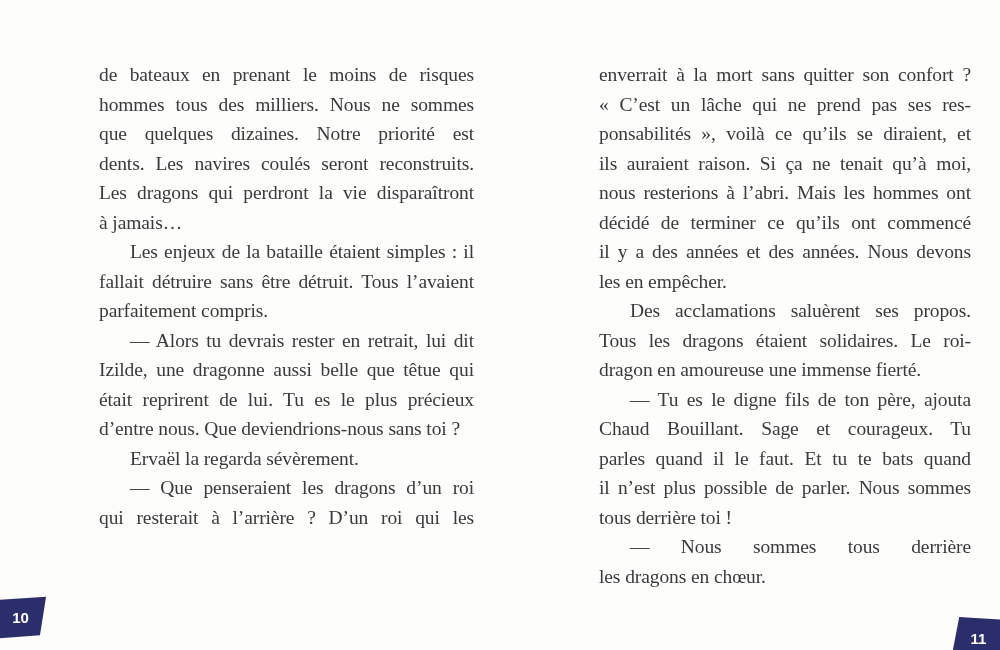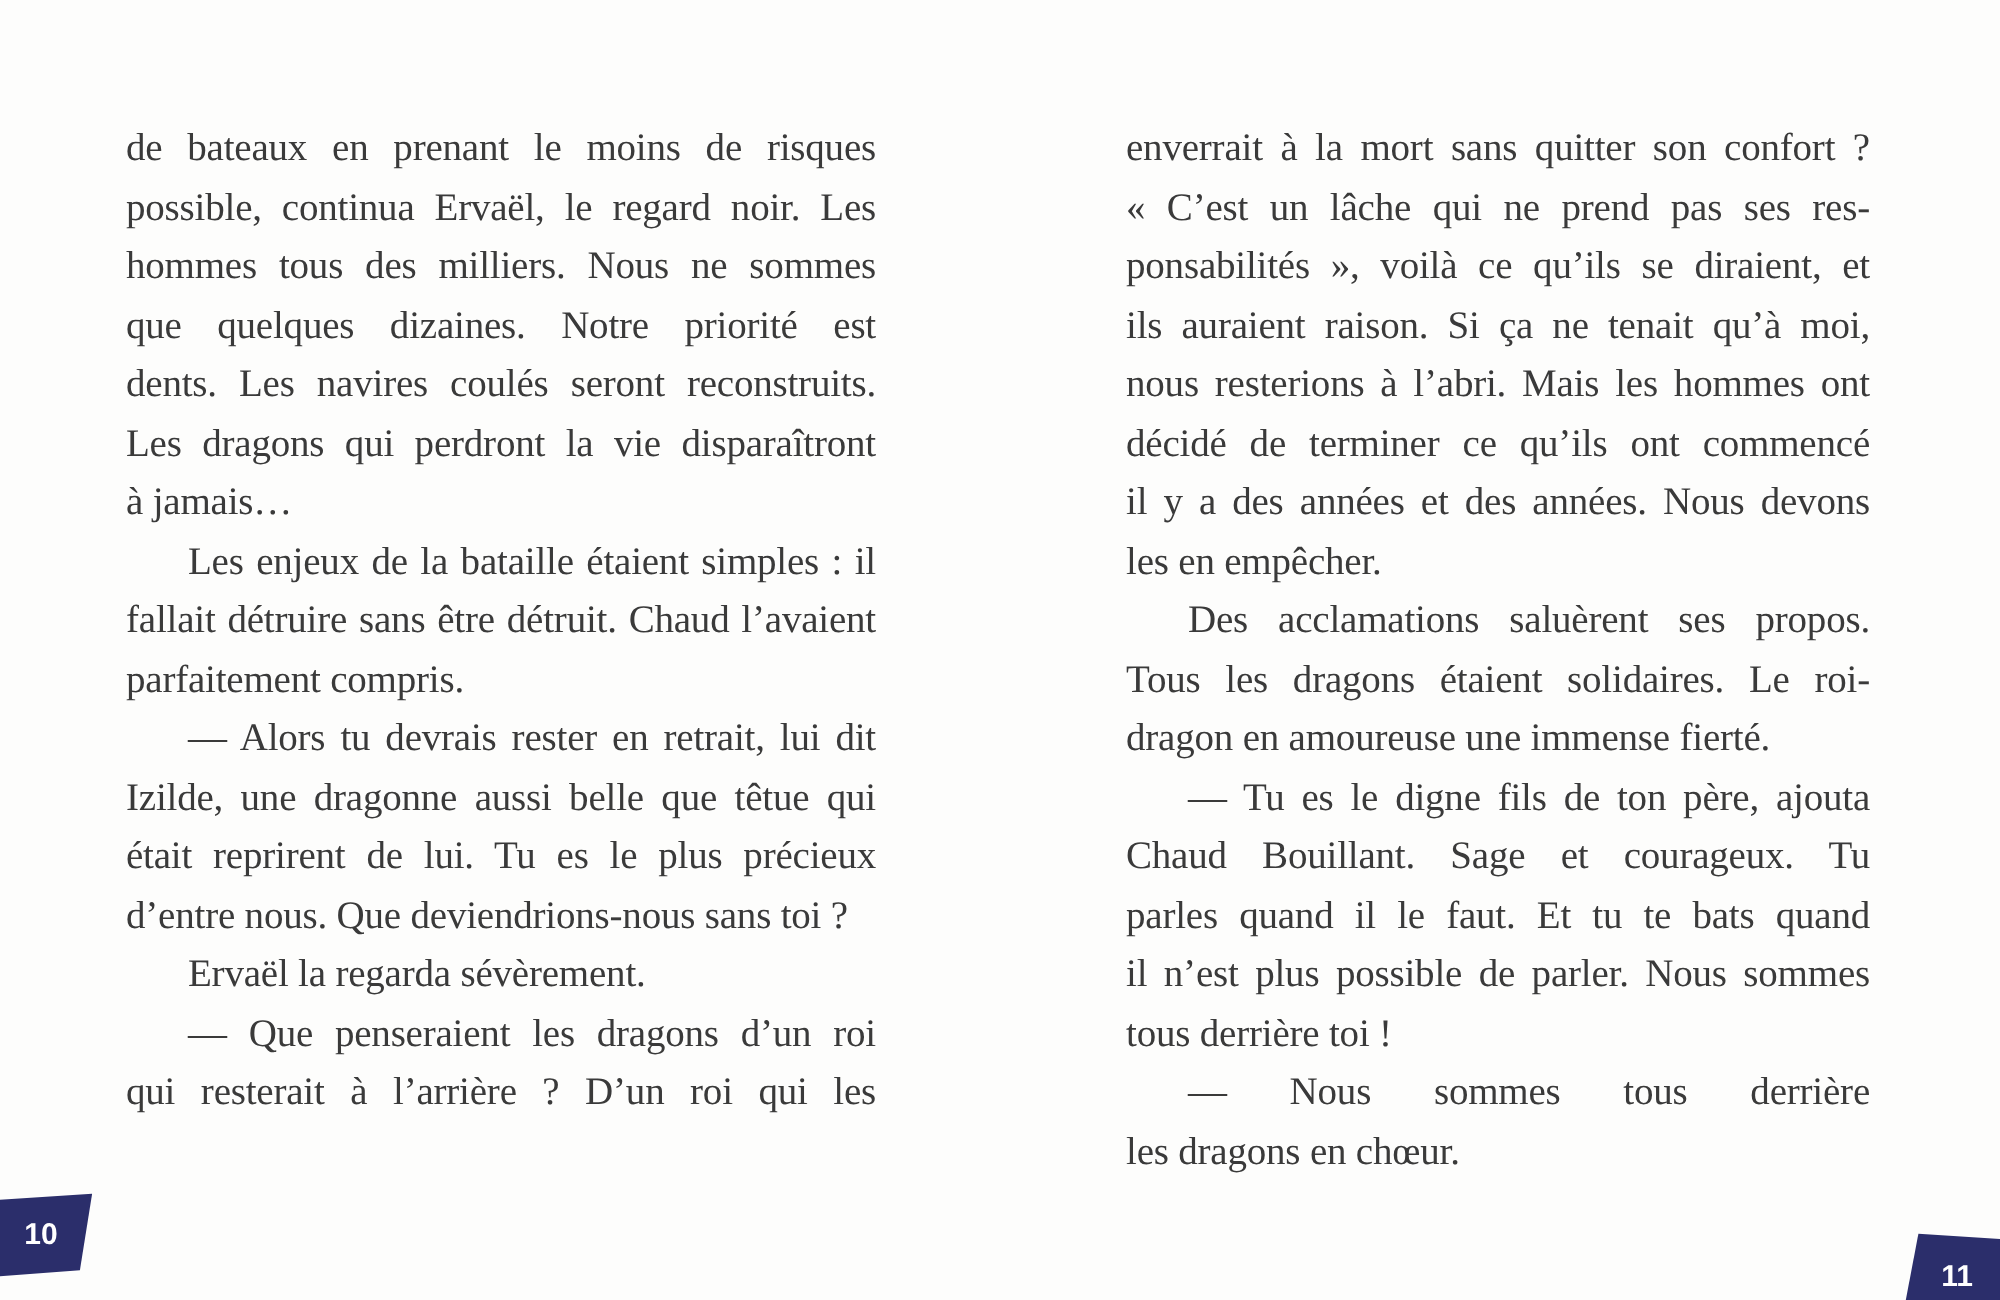--- a/index.html
+++ b/index.html
@@ -9,21 +9,21 @@
   }
   *{box-sizing:border-box;}
   html,body{margin:0;padding:0;}
   body{
     width:1000px;height:650px;
     background:var(--paper);
     position:relative;overflow:hidden;
     font-family:"Liberation Serif", serif;
   }
   .spread{position:absolute;inset:0;}
-  .column{position:absolute;top:60px;}
+  .column{position:absolute;top:60px;margin-left:36px;}
   #col-left{left:63px;width:375px;}
   #col-right{left:563px;width:372px;}
   .line{
     font-size:19.5px;
     line-height:29.5px;
     height:29.5px;
     color:var(--ink);
     letter-spacing:-0.1px;
     text-align:justify;
     text-align-last:justify;
@@ -53,28 +53,27 @@
     align-items:center;
   }
 </style>
 </head>
 <body>
 
 <div class="spread">
 
   <div class="column" id="col-left">
       <div class="line">de bateaux en prenant le moins de risques</div>
-      <div class="line">possible, continua Ervaël, le regard noir. Les</div>
       <div class="line">hommes tous des milliers. Nous ne sommes</div>
       <div class="line">que quelques dizaines. Notre priorité est</div>
       <div class="line">dents. Les navires coulés seront reconstruits.</div>
       <div class="line">Les dragons qui perdront la vie disparaîtront</div>
       <div class="line pl">à jamais…</div>
       <div class="line ind">Les enjeux de la bataille étaient simples&nbsp;: il</div>
-      <div class="line">fallait détruire sans être détruit. Chaud l’avaient</div>
+      <div class="line">fallait détruire sans être détruit. Tous l’avaient</div>
       <div class="line pl">parfaitement compris.</div>
       <div class="line ind">— Alors tu devrais rester en retrait, lui dit</div>
       <div class="line">Izilde, une dragonne aussi belle que têtue qui</div>
       <div class="line">était reprirent de lui. Tu es le plus précieux</div>
       <div class="line pl">d’entre nous. Que deviendrions-nous sans toi&nbsp;?</div>
       <div class="line ind pl">Ervaël la regarda sévèrement.</div>
       <div class="line ind">— Que penseraient les dragons d’un roi</div>
       <div class="line">qui resterait à l’arrière&nbsp;? D’un roi qui les</div>
     </div>
 

